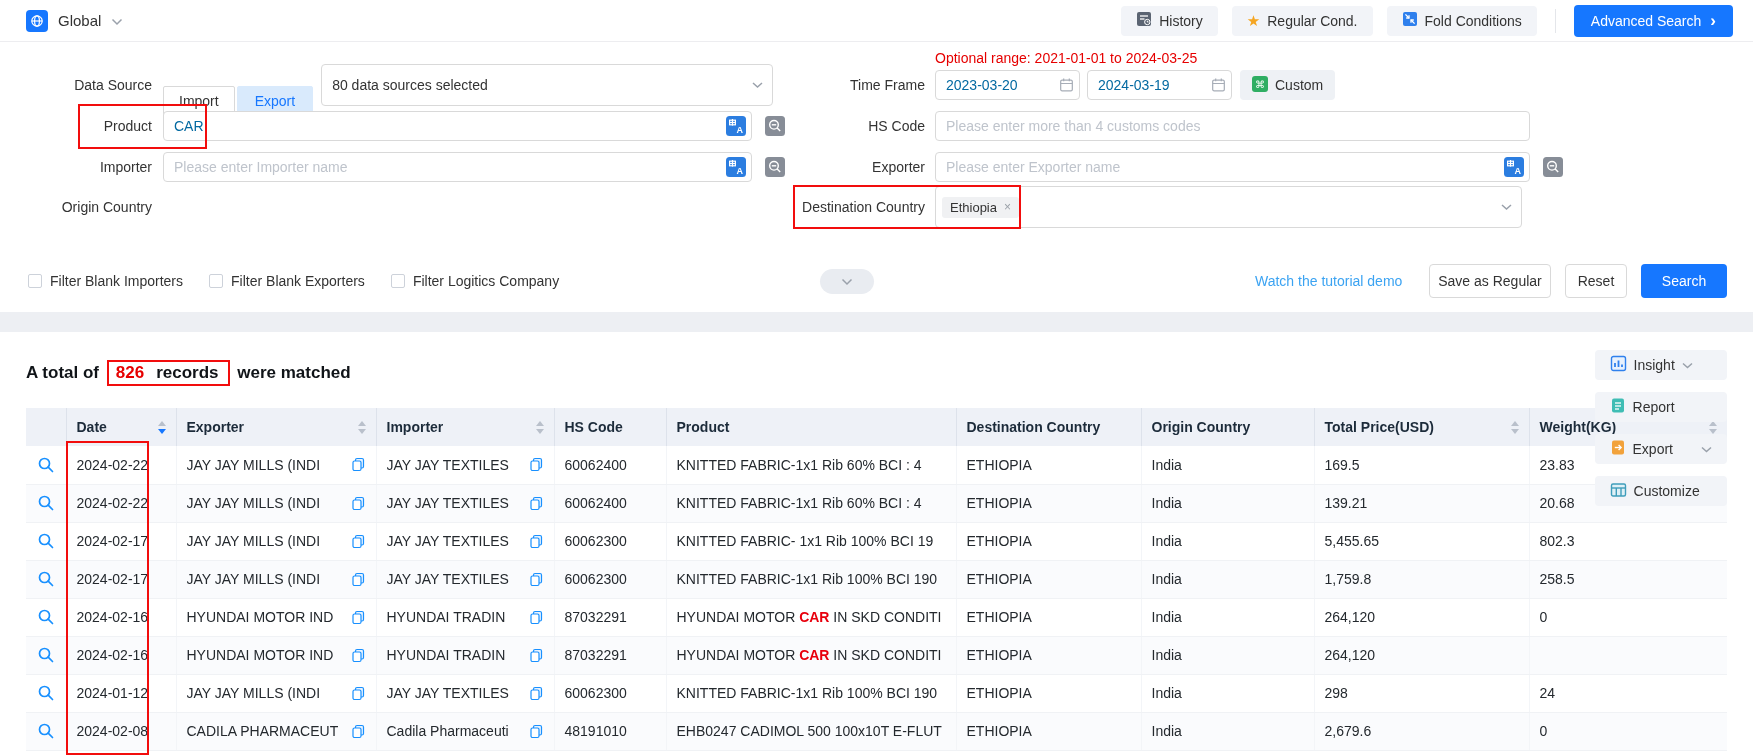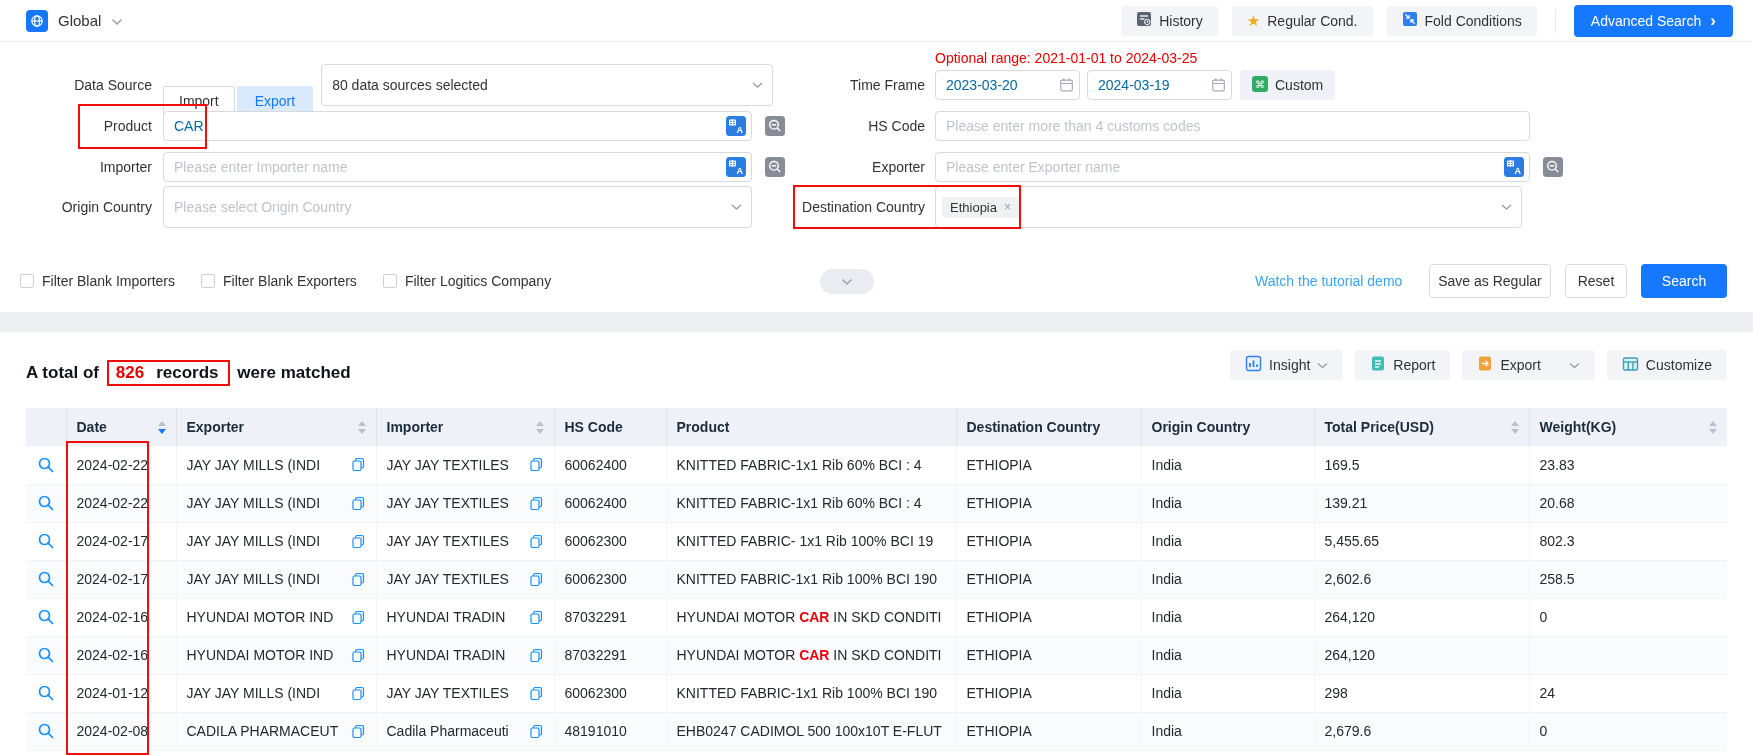--- a/index.html
+++ b/index.html
@@ -53,41 +53,41 @@
   .ds-select { width:452px; }
   .tf-input { width:145px; } .tf-gap { margin-left:7px; }
   .btn-custom { height:30px; margin-left:8px; padding:0 12px; background:#eef1f5; border-radius:4px;
                 display:inline-flex; align-items:center; gap:7px; font-size:14px; color:#333; cursor:pointer; }
   .dest-select { width:587px; padding-left:6px; }
   .tag { display:inline-flex; align-items:center; gap:7px; background:#f0f1f3; border-radius:3px;
          padding:3px 8px; font-size:13px; color:#333; }
   .tag .x { color:#9aa0a8; cursor:pointer; font-size:12px; line-height:1; }
 
   .action-row { position:absolute; left:0; top:222px; width:100%; height:34px; }
-  .checkboxes { position:absolute; left:20px; top:0; height:34px; display:flex; align-items:center; gap:26px; }
+  .checkboxes { position:absolute; left:28px; top:0; height:34px; display:flex; align-items:center; gap:26px; }
   .cb-item { display:flex; align-items:center; gap:8px; font-size:14px; cursor:pointer; }
   .cb-box { width:14px; height:14px; border:1px solid #cdd2da; border-radius:2px; background:#fff; flex:none; }
   .fold-pill { position:absolute; left:820px; top:5px; width:54px; height:25px; background:#e9ecf1;
                border-radius:13px; display:flex; align-items:center; justify-content:center; cursor:pointer; }
   .tut-link { position:absolute; left:1255px; top:0; height:34px; display:flex; align-items:center;
               font-size:14px; color:#3ba3f2; cursor:pointer; }
   .btn-white { position:absolute; top:0; height:34px; display:inline-flex; align-items:center; justify-content:center;
                background:#fff; border:1px solid #d9d9d9; border-radius:4px; font-size:14px; color:#333; cursor:pointer; }
   #btn-save { left:1429px; width:122px; } #btn-reset { left:1565px; width:62px; }
   #btn-search { position:absolute; left:1641px; top:0; width:86px; height:34px; background:#1677ff; color:#fff;
                 border-radius:4px; display:flex; align-items:center; justify-content:center; font-size:14px; cursor:pointer; }
 
   .band { height:20px; background:#edeff3; }
 
   
   .results { position:relative; padding:4px 26px; }
   .summary { padding-top:24px; font-size:17px; font-weight:bold; color:#101418; height:50px; white-space:nowrap; }
   .count-box { display:inline-block; border:2px solid #f20d0d; padding:1px 9px 1px 7px; margin:0 3px; }
   .count { color:#e60000; margin-right:12px; }
-  .rtoolbar { position:absolute; right:26px; top:18px; display:flex; gap:12px; }
+  .rtoolbar { position:absolute; right:26px; top:18px; display:flex; gap:12px;flex-direction:column; }
 
   .table-wrap { margin-top:22px; }
   table { border-collapse:collapse; table-layout:fixed; width:1701px; }
   thead th { background:#eef1f7; height:38px; font-size:14px; color:#1c2b3a; text-align:left;
              padding:0 10px; border-right:1px solid #dde2eb; font-weight:bold; }
   thead th:last-child { border-right:none; }
   .th-flex { display:flex; align-items:center; justify-content:space-between; }
   tbody td { height:38px; font-size:14px; color:#24292e; padding:0 10px; border-bottom:1px solid #f0f2f5;
              border-right:1px solid #f3f5f8; overflow:hidden; white-space:nowrap; }
   tbody td:last-child { border-right:none; }
@@ -234,28 +234,20 @@
               <circle cx="9" cy="8.8" r="4.3"></circle>
               <line x1="6.8" y1="8.8" x2="11.2" y2="8.8"></line>
               <line x1="12.2" y1="12" x2="15.2" y2="15"></line>
             </g>
           </svg>
         </span>
     </div>
 
     <div class="f-row" id="row-origin">
       <span class="lbl lbl-l">Origin Country</span>
-      <span class="select w-left">
-        <span class="placeholder">Please select Origin Country</span>
-        <span class="sel-chev">
-            <svg width="11" height="7" viewBox="0 0 11 7">
-              <polyline points="1,1.5 5.5,5.5 10,1.5" fill="none" stroke="#9aa1ab" stroke-width="1.5"></polyline>
-            </svg>
-          </span>
-      </span>
     </div>
 
     <div class="f-row" id="row-tf">
       <span class="lbl lbl-r">Time Frame</span>
       <span class="input tf-input">
         <input value="2023-03-20" style="">
         <span class="icon-in">
             <svg width="15" height="15" viewBox="0 0 16 16" fill="none" stroke="#a7adb7" stroke-width="1.3">
               <rect x="1.8" y="2.8" width="12.4" height="11.4" rx="1.5"></rect>
               <line x1="1.8" y1="6.4" x2="14.2" y2="6.4"></line>
@@ -641,21 +633,21 @@
                       <rect x="4.5" y="1.5" width="8" height="9.5" rx="1.5" fill="#e8f3ff" stroke="#1890ff" stroke-width="1.2"></rect>
                       <rect x="2" y="4" width="8" height="9.5" rx="1.5" fill="#fff" stroke="#1890ff" stroke-width="1.2"></rect>
                     </svg>
                   </span>
                 </span>
               </td>
               <td>60062300</td>
               <td>KNITTED FABRIC-1x1 Rib 100% BCI 190</td>
               <td>ETHIOPIA</td>
               <td>India</td>
-              <td>2,602.6</td>
+              <td>1,759.8</td>
               <td>258.5</td>
             </tr>
             <tr class="">
               <td class="td-center"><span class="mag">
                   <svg width="18" height="18" viewBox="0 0 18 18">
                     <circle cx="7.5" cy="7.5" r="5" fill="none" stroke="#1890ff" stroke-width="1.7"></circle>
                     <line x1="11.2" y1="11.2" x2="15.5" y2="15.5" stroke="#1890ff" stroke-width="1.7" stroke-linecap="round"></line>
                   </svg>
                 </span></td>
               <td>2024-02-16</td>

